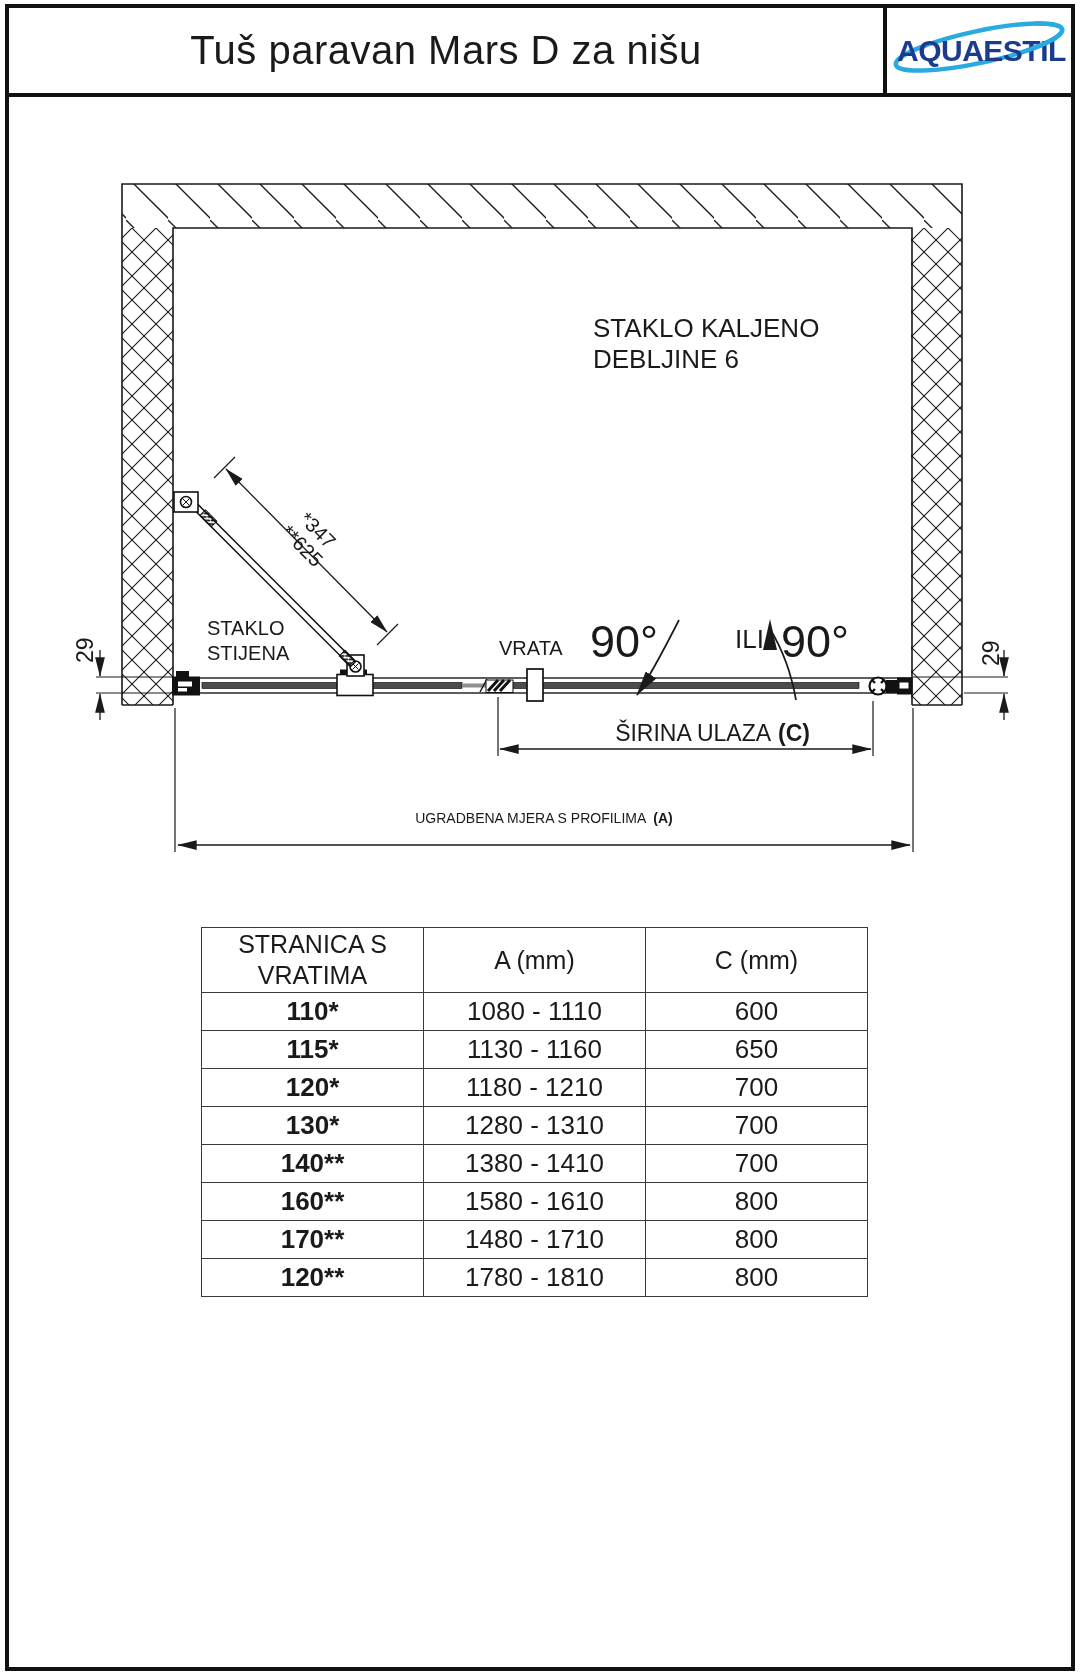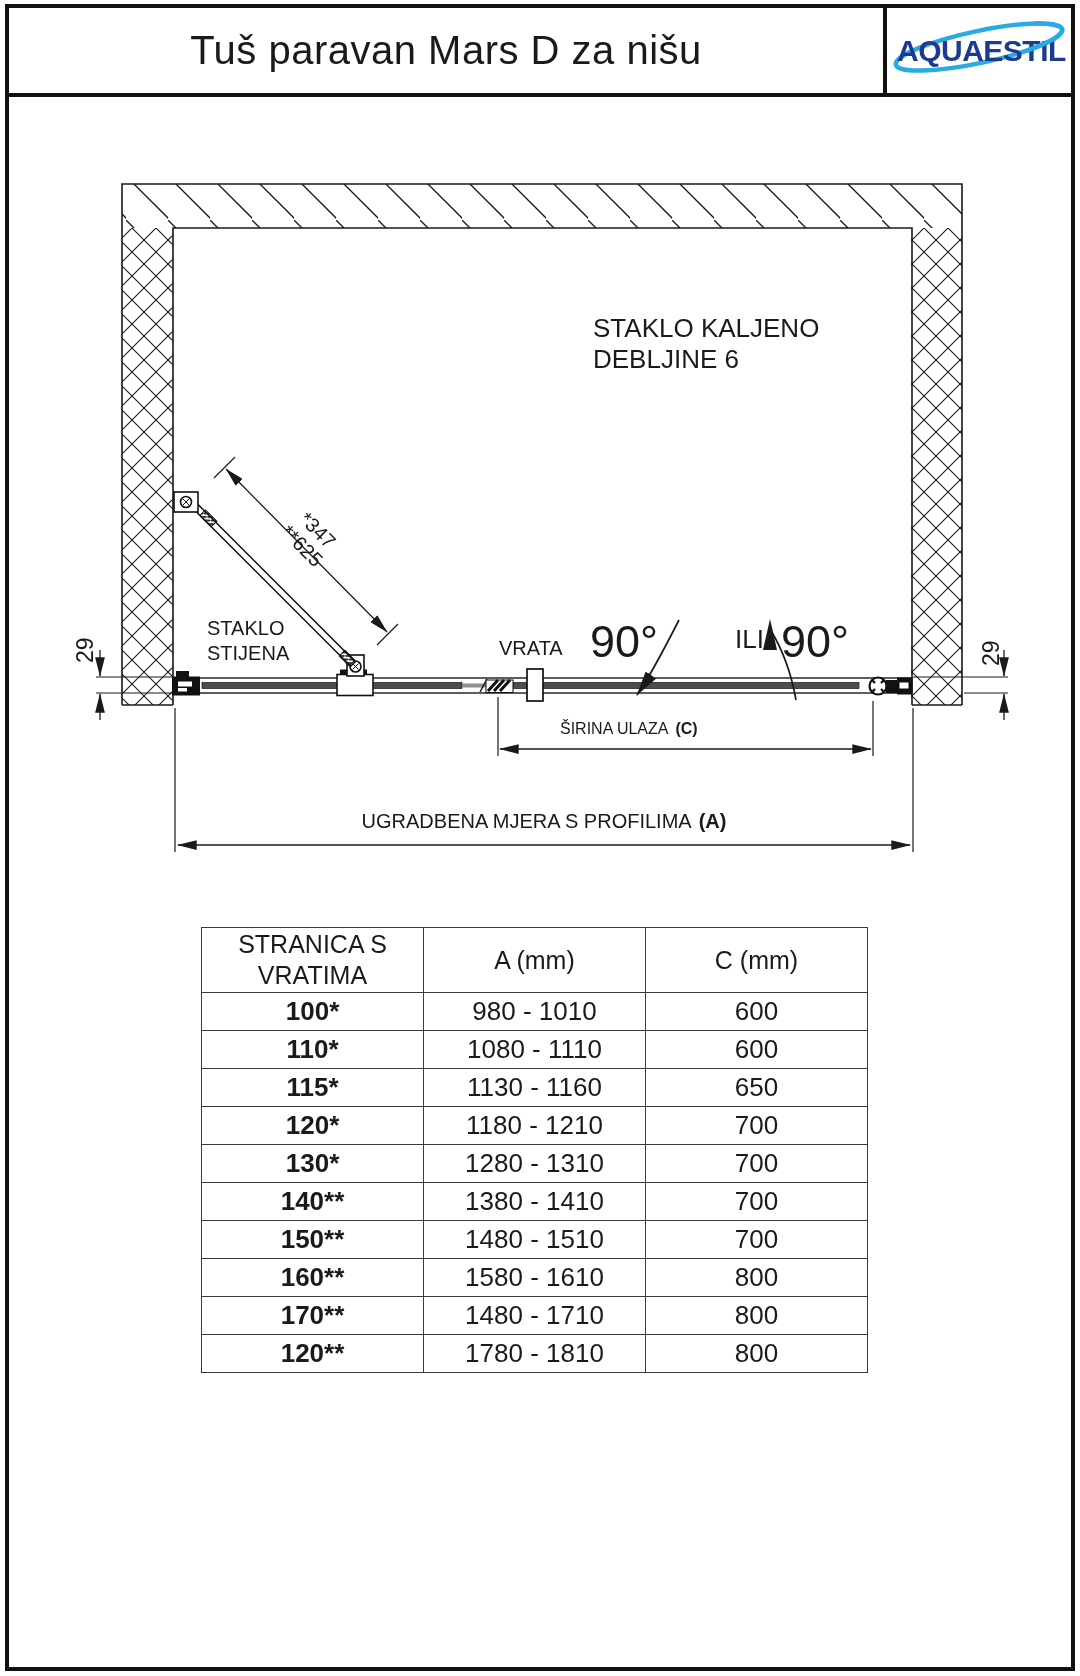--- a/index.html
+++ b/index.html
@@ -21,22 +21,22 @@
   .lbl-vrata{left:499px;top:637px;font-size:20px;}
   .lbl-90a{left:590px;top:616px;font-size:45px;}
   .lbl-ili{left:735px;top:625px;font-size:26px;}
   .lbl-90b{left:781px;top:616px;font-size:45px;}
   .lbl-29l{left:62px;top:637px;width:46px;text-align:center;font-size:23px;
            transform:rotate(-90deg);}
   .lbl-29r{left:968px;top:640px;width:46px;text-align:center;font-size:23px;
            transform:rotate(-90deg);}
   .lbl-door-dim{left:240px;top:516px;width:140px;height:44px;text-align:center;
                 font-size:20px;line-height:22px;transform:rotate(45deg);}
-  .lbl-sirina{left:560px;top:720px;width:250px;text-align:left;font-size:16px;}
-  .lbl-ugradbena{left:343px;top:810px;width:402px;text-align:center;font-size:20px;}
+  .lbl-sirina{left:560px;top:720px;width:250px;text-align:right;font-size:23px;}
+  .lbl-ugradbena{left:343px;top:810px;width:402px;text-align:center;font-size:14px;}
   .dim-sym{font-weight:bold;margin-left:7px;}
   
   .size-table{position:absolute;left:201px;top:927px;border-collapse:collapse;
               table-layout:fixed;}
   .size-table th,.size-table td{border:1.6px solid #3a3a3a;text-align:center;
               vertical-align:middle;padding:0;}
   .size-table th{width:221px;height:64px;font-size:25px;font-weight:normal;}
   .size-table td{height:37px;font-size:26px;}
   .size-table td.c1{font-weight:bold;}
   .th-wrap{max-width:175px;margin:0 auto;white-space:normal;line-height:1.25;}
@@ -203,25 +203,20 @@
       <tr>
         <th>
             <div class="th-wrap">STRANICA S VRATIMA</div>
           </th>
         <th>A (mm)</th>
         <th>C (mm)</th>
       </tr>
     </thead>
     <tbody>
       <tr>
-        <td class="c1">100*</td>
-        <td>980 - 1010</td>
-        <td>600</td>
-      </tr>
-      <tr>
         <td class="c1">110*</td>
         <td>1080 - 1110</td>
         <td>600</td>
       </tr>
       <tr>
         <td class="c1">115*</td>
         <td>1130 - 1160</td>
         <td>650</td>
       </tr>
       <tr>
@@ -233,25 +228,20 @@
         <td class="c1">130*</td>
         <td>1280 - 1310</td>
         <td>700</td>
       </tr>
       <tr>
         <td class="c1">140**</td>
         <td>1380 - 1410</td>
         <td>700</td>
       </tr>
       <tr>
-        <td class="c1">150**</td>
-        <td>1480 - 1510</td>
-        <td>700</td>
-      </tr>
-      <tr>
         <td class="c1">160**</td>
         <td>1580 - 1610</td>
         <td>800</td>
       </tr>
       <tr>
         <td class="c1">170**</td>
         <td>1480 - 1710</td>
         <td>800</td>
       </tr>
       <tr>

